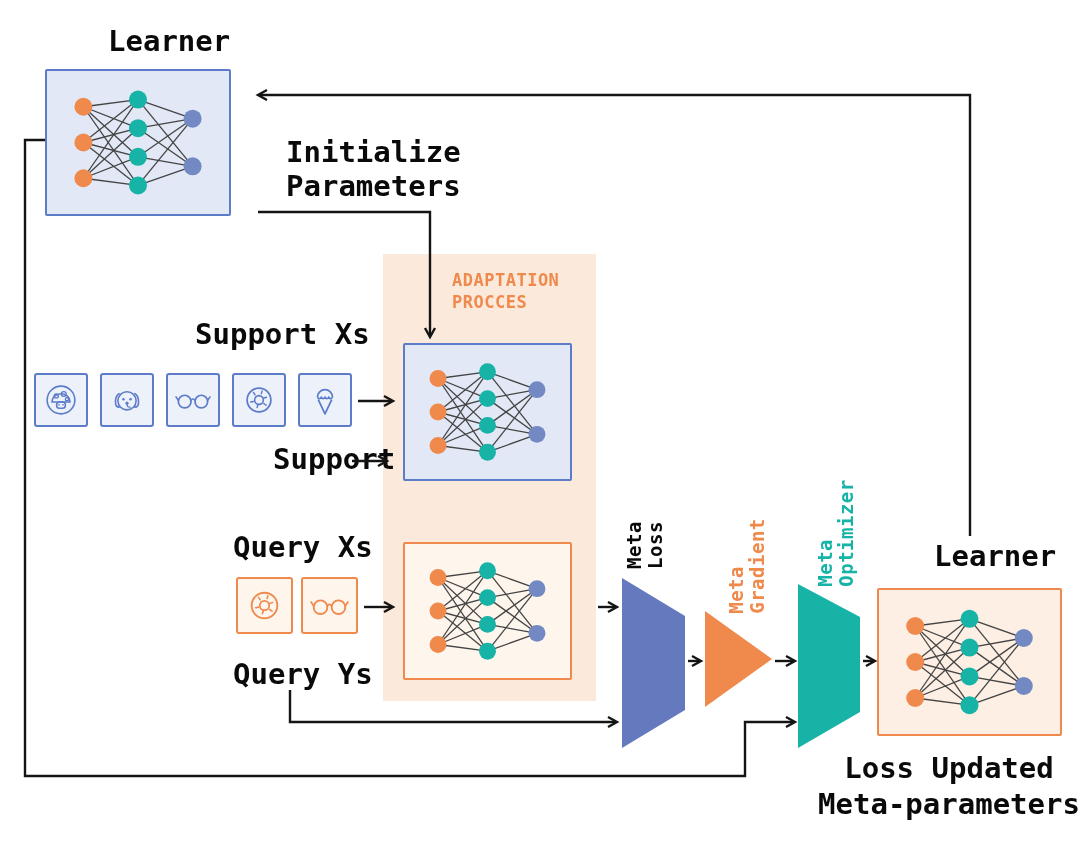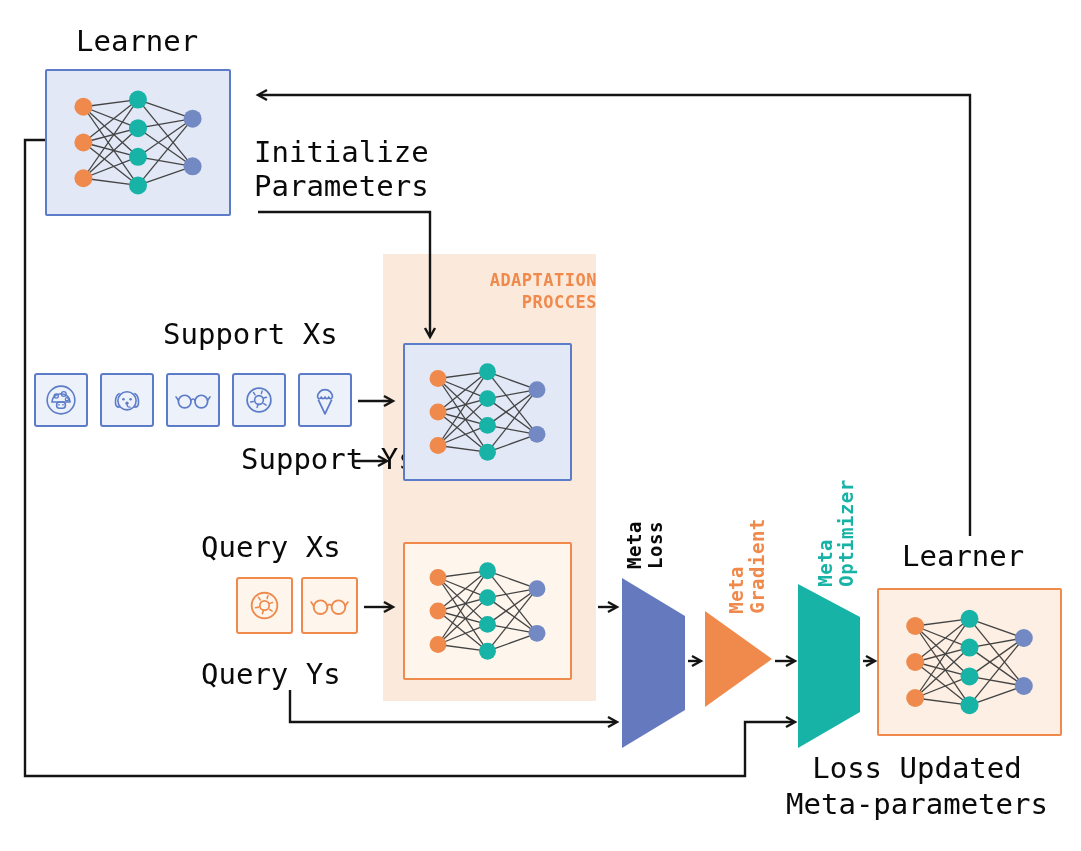--- a/index.html
+++ b/index.html
@@ -1,34 +1,34 @@
 <!DOCTYPE html>
 <html style="--orange: #EF8A4C; --teal: #16B3A6; --blue_node: #7289C4; --blue_border: #5C7BC9; --blue_fill: #E2E8F6; --blue_box_fill: #ECF1FA; --peach_fill: #FBE9DB; --query_box_fill: #FEF5EC; --query_net_fill: #FEF6ED; --learner_right_fill: #FDEFE3; --meta_loss: #6579BE; --meta_gradient: #EF8A4C; --meta_optimizer: #16B3A6; --edge: #444444; --line: #141414; --text: #0A0A0A;"><head>
 <meta charset="utf-8">
 <style>
   * { margin:0; padding:0; box-sizing:border-box; }
   html,body { background:#ffffff; }
   body { font-family:"DejaVu Sans Mono", monospace; color:var(--text); }
   .canvas { position:relative; width:1081px; height:851px; background:#fff; overflow:hidden; }
 
-  .lbl { position:absolute; font-weight:normal; color:var(--text); white-space:pre-line; }
+  .lbl { position:absolute; font-weight:bold; color:var(--text); white-space:pre-line;margin-left:32px; }
   .big { font-size:29px; line-height:1.18; }
 
   #learner-top-label   { left:76px;  top:24px; }
   #init-params         { left:254px; top:135px; }
   #support-xs-label    { left:163px; top:317px; }
   #support-ys-label    { left:241px; top:442px; }
   #query-xs-label      { left:201px; top:530px; }
   #query-ys-label      { left:201px; top:657px; }
   #learner-right-label { left:902px; top:539px; }
   #with-updated        { left:762px; top:750px; width:310px; text-align:center; line-height:1.25; }
 
   #adaptation-panel { position:absolute; left:383px; top:254px; width:213px; height:447px;
                       background:var(--peach_fill); }
-  #adaptation-label { position:absolute; left:452px; top:269px; width:145px; text-align:right;
+  #adaptation-label { position:absolute; left:452px; top:269px; width:145px; text-align:left;
                       font-size:17px; font-weight:bold; letter-spacing:0.5px; line-height:1.3;
                       color:var(--orange); white-space:pre-line; }
 
   .box { position:absolute; border-radius:2px; }
   #learner-top-box   { left:45px;  top:69px;  width:186px; height:147px;
                        background:var(--blue_fill); border:2.5px solid var(--blue_border); }
   #support-net-box   { left:403px; top:343px; width:169px; height:138px;
                        background:var(--blue_fill); border:2.5px solid var(--blue_border); }
   #query-net-box     { left:403px; top:542px; width:169px; height:138px;
                        background:var(--query_net_fill); border:2.5px solid var(--orange); }

